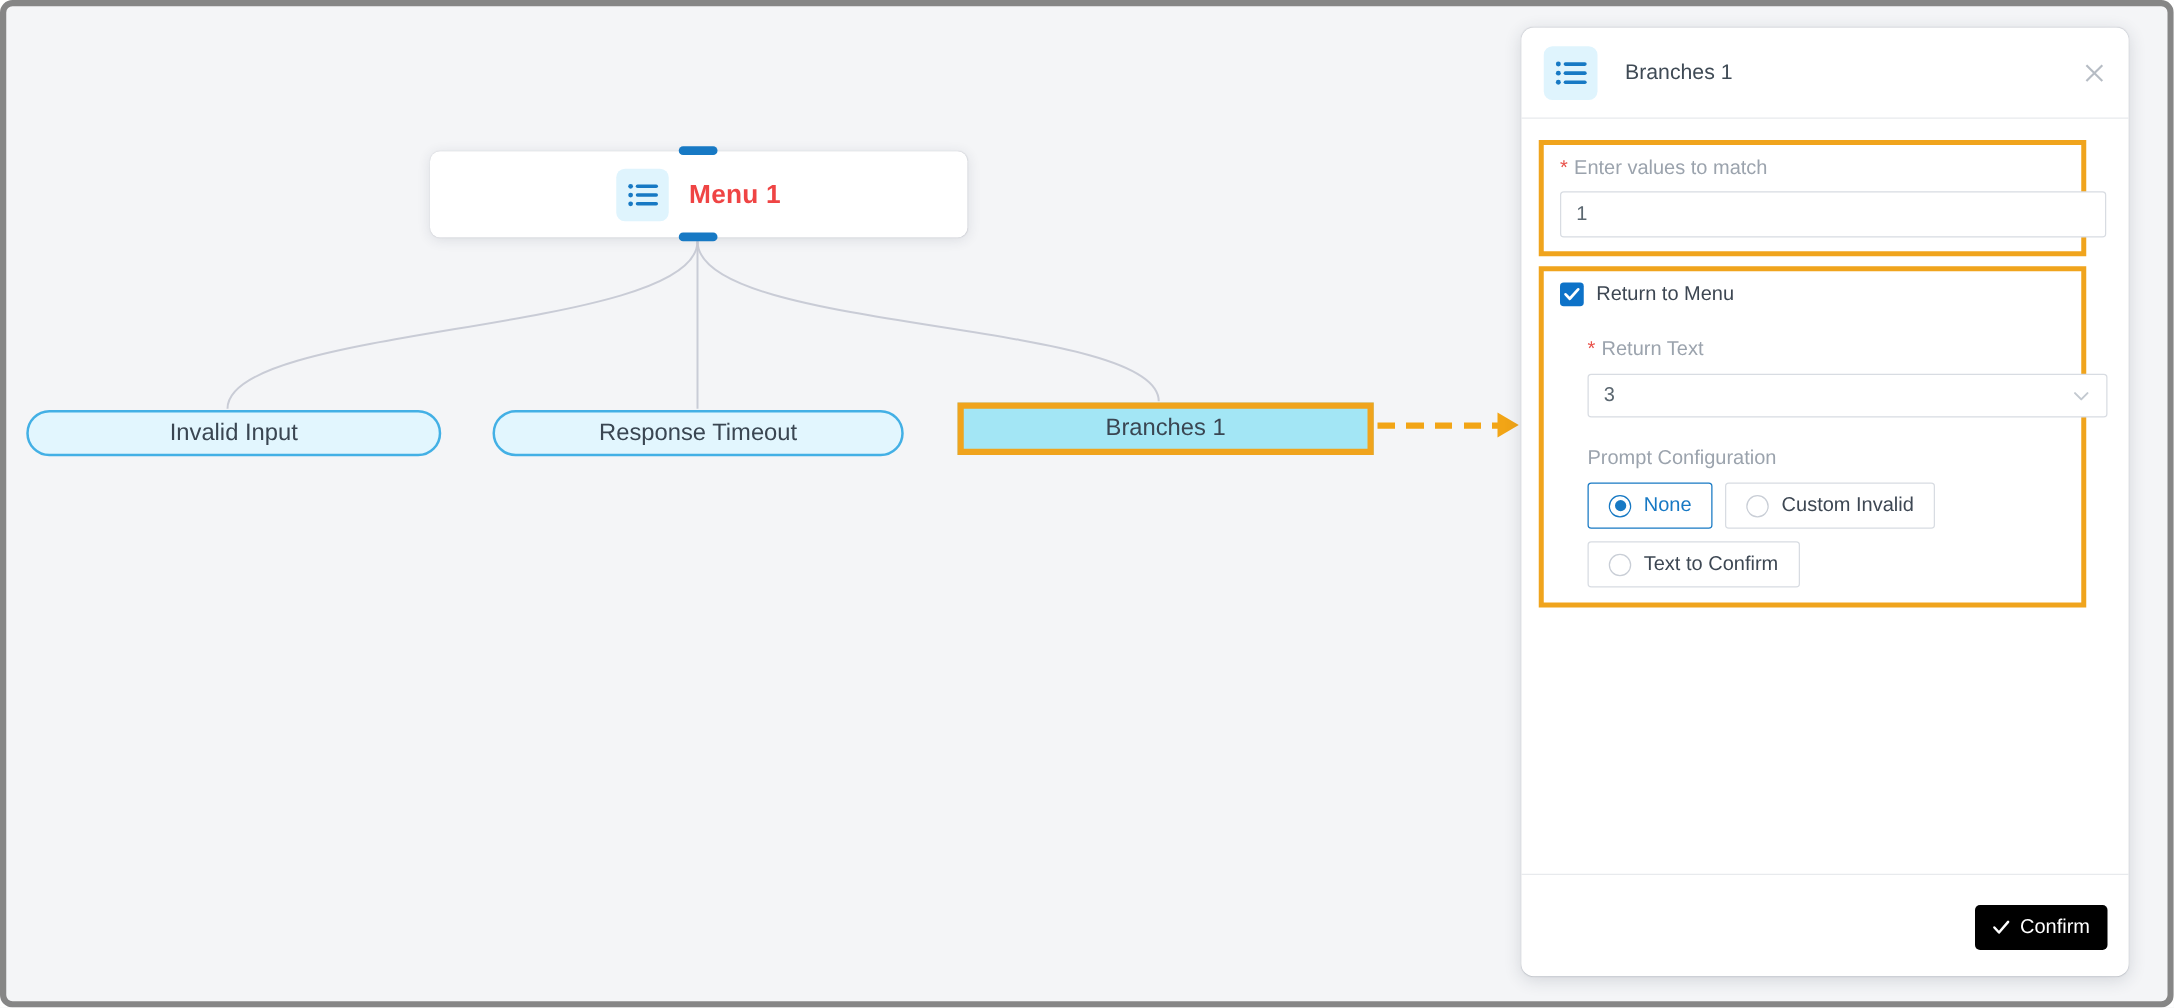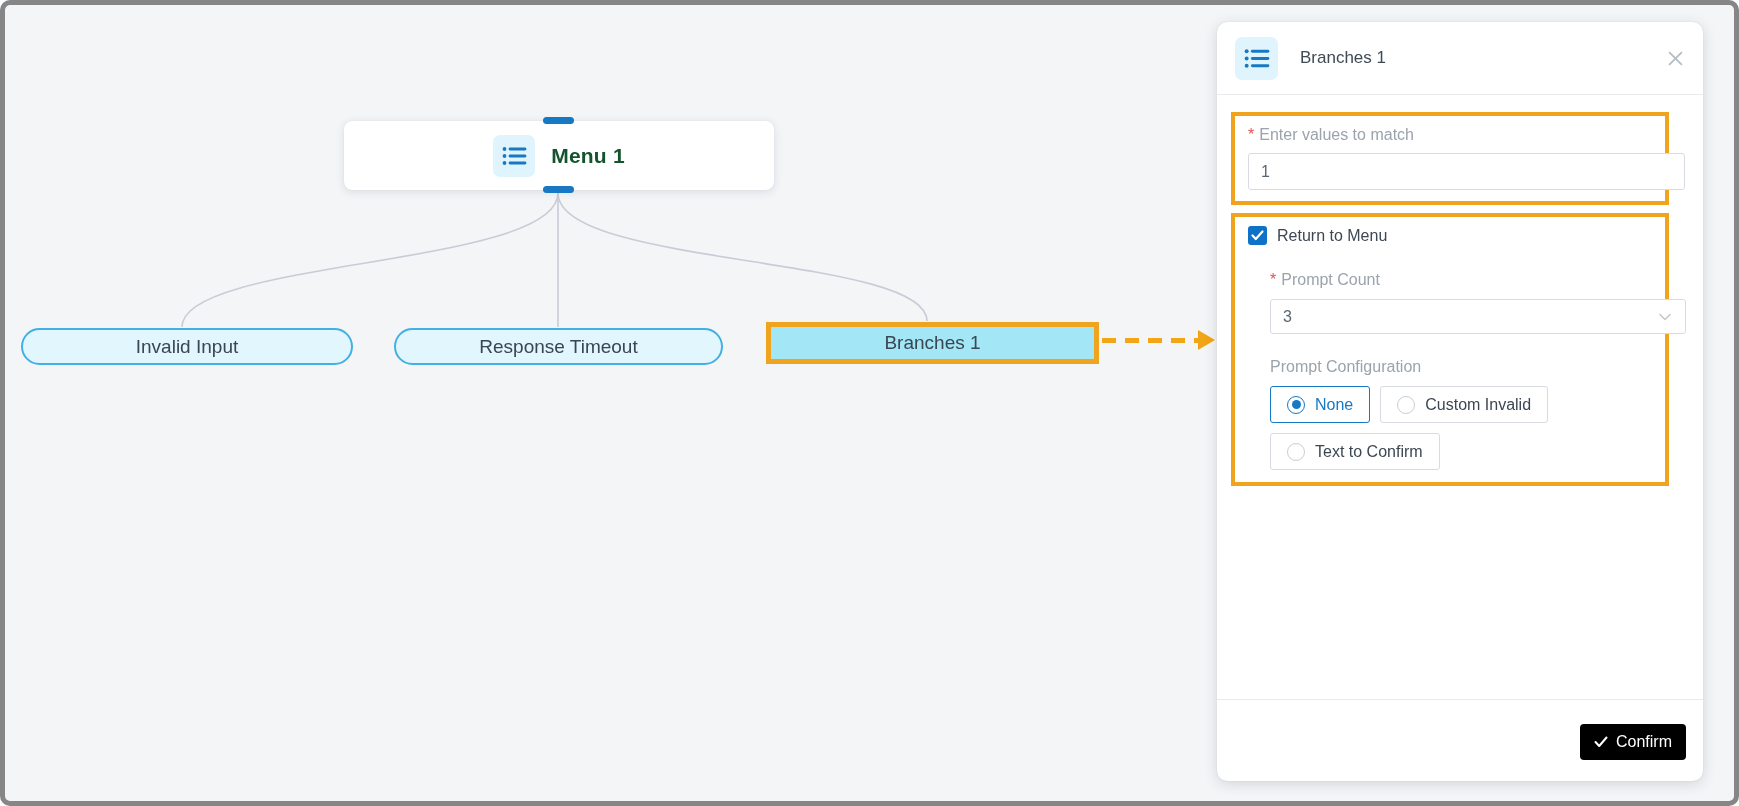--- a/index.html
+++ b/index.html
@@ -19,21 +19,21 @@
   .menu-node {
     position: absolute; left: 339px; top: 116px; width: 430px; height: 69px;
     background: #ffffff; border-radius: 8px;
     box-shadow: 0 2px 10px rgba(40,50,70,.12), 0 0 1px rgba(40,50,70,.15);
     display: flex; align-items: center; justify-content: center; gap: 16px;
   }
   .node-icon {
     width: 42px; height: 42px; border-radius: 7px; background: #dff4fd;
     display: flex; align-items: center; justify-content: center; flex: 0 0 auto;
   }
-  .menu-node .label { font-size: 21px; font-weight: bold; color: #14532d; letter-spacing: .2px; }
+  .menu-node .label { font-size: 21px; font-weight: bold; color: #ef4444; letter-spacing: .2px; }
 
   .handle {
     position: absolute; width: 31px; height: 7px; border-radius: 4px; background: #1779c4;
   }
   .handle.top { left: 538px; top: 112px; }
   .handle.bottom { left: 538px; top: 181px; }
 
   .pill-node {
     position: absolute; height: 37px; border-radius: 19px;
     background: #e2f6fe; border: 2px solid #43b0e5;
@@ -211,21 +211,21 @@
       <div class="check-row">
         <span class="checkbox">
           <svg width="13" height="11" viewBox="0 0 13 11">
             <polyline points="1.5,5.5 4.8,9 11.5,1.5" fill="none" stroke="#ffffff" stroke-width="2.2" stroke-linecap="round" stroke-linejoin="round"></polyline>
           </svg>
         </span>
         <span class="check-label">Return to Menu</span>
       </div>
 
       <div class="indent mt26">
-        <span class="req">*</span><span class="field-label">Prompt Count</span>
+        <span class="req">*</span><span class="field-label">Return Text</span>
       </div>
 
       <div class="indent mt10">
         <div class="select-box">
           <span>3</span>
           <span class="chevron">
             <svg width="16" height="16" viewBox="0 0 16 16">
               <polyline points="3,5.5 8,10.5 13,5.5" fill="none" stroke="#c3c9d0" stroke-width="1.6" stroke-linecap="round" stroke-linejoin="round"></polyline>
             </svg>
           </span>

